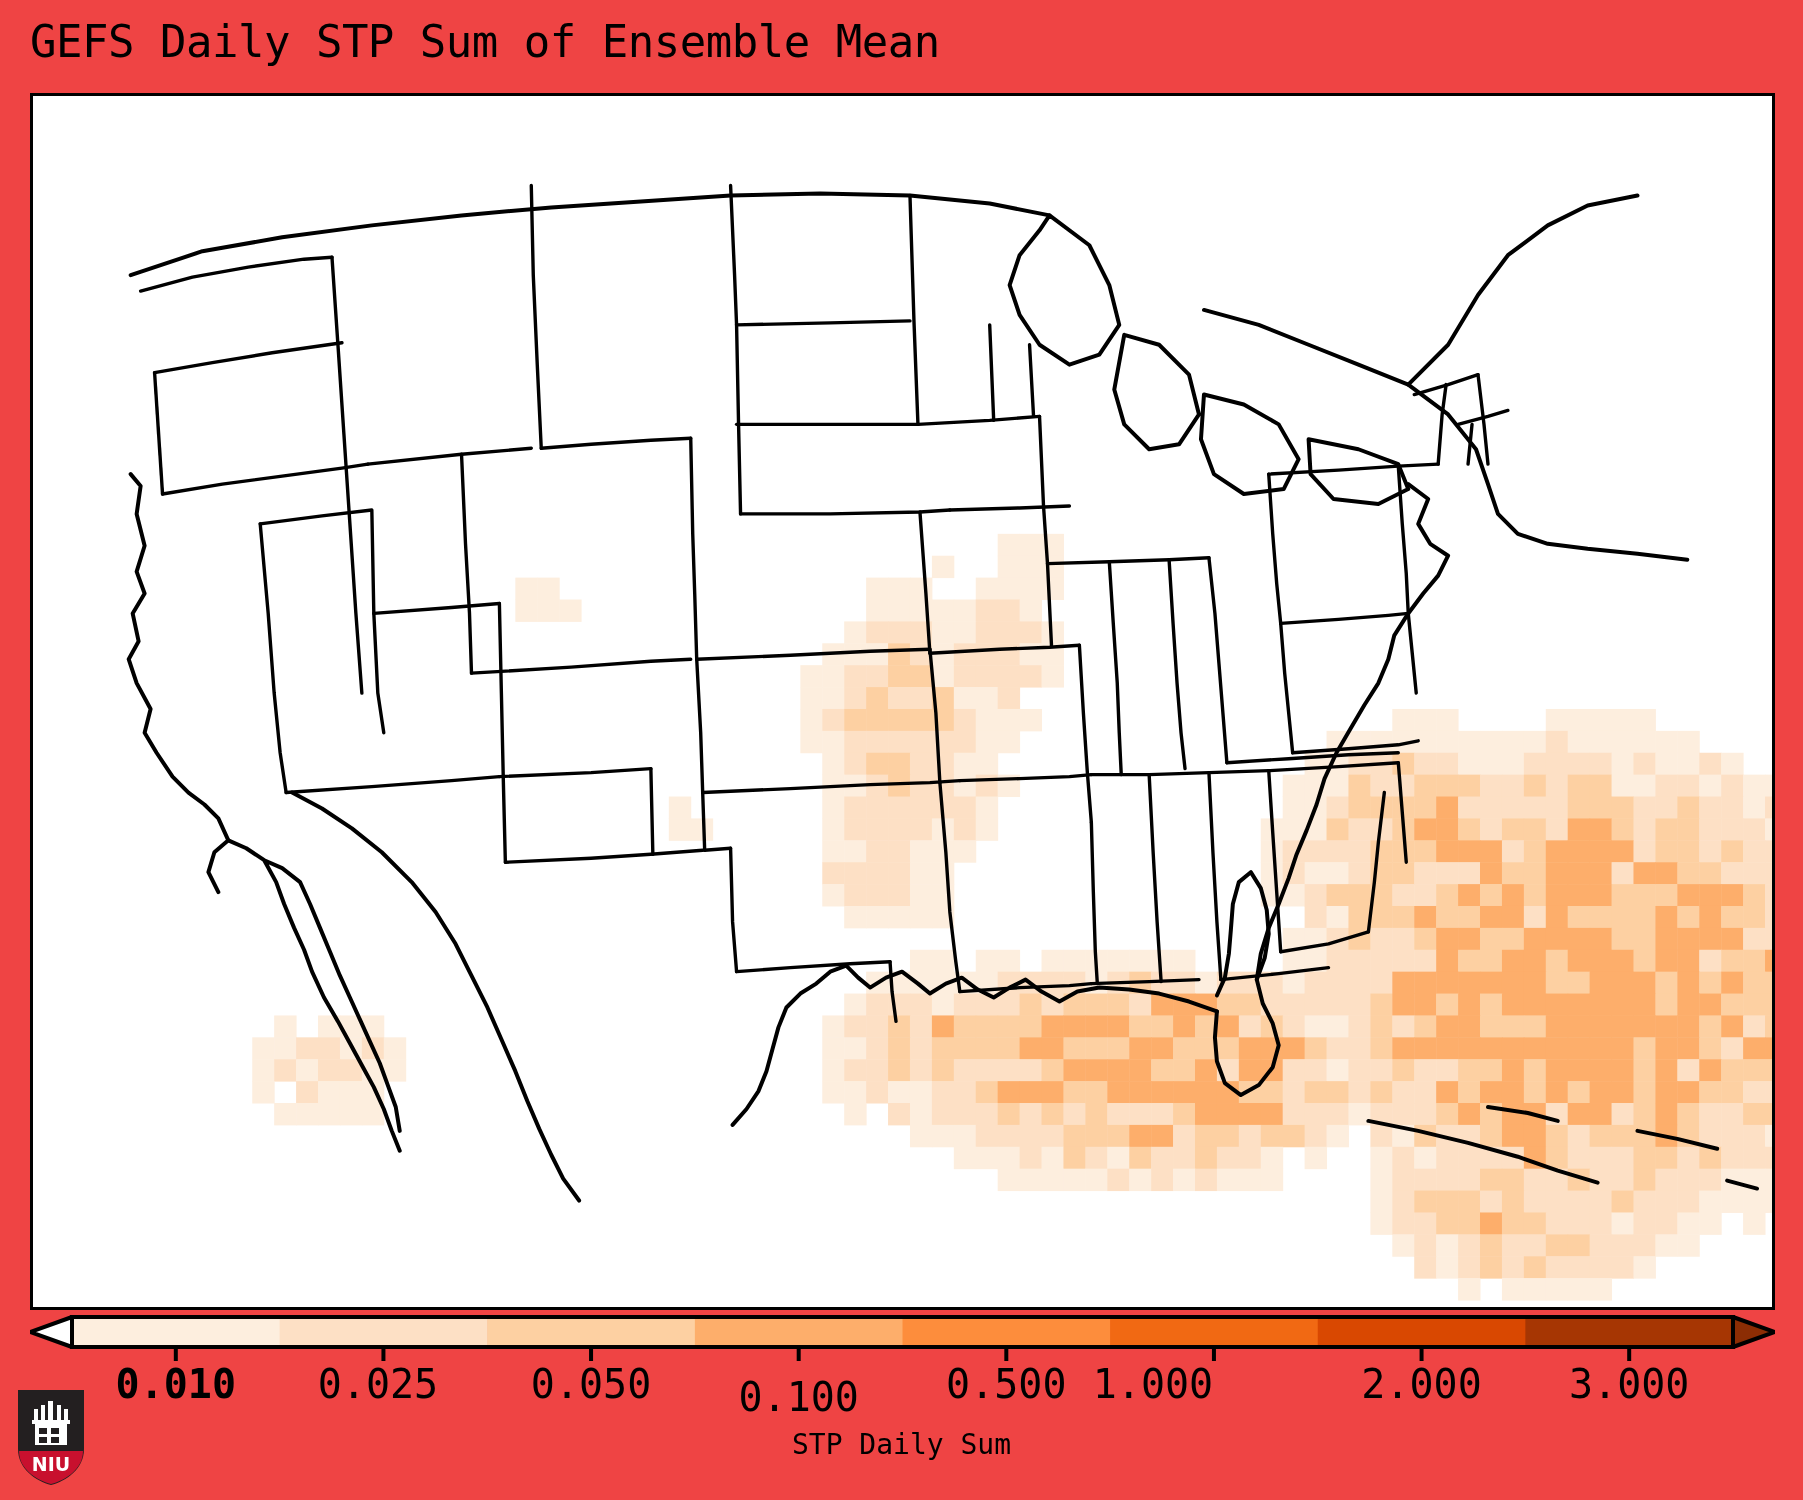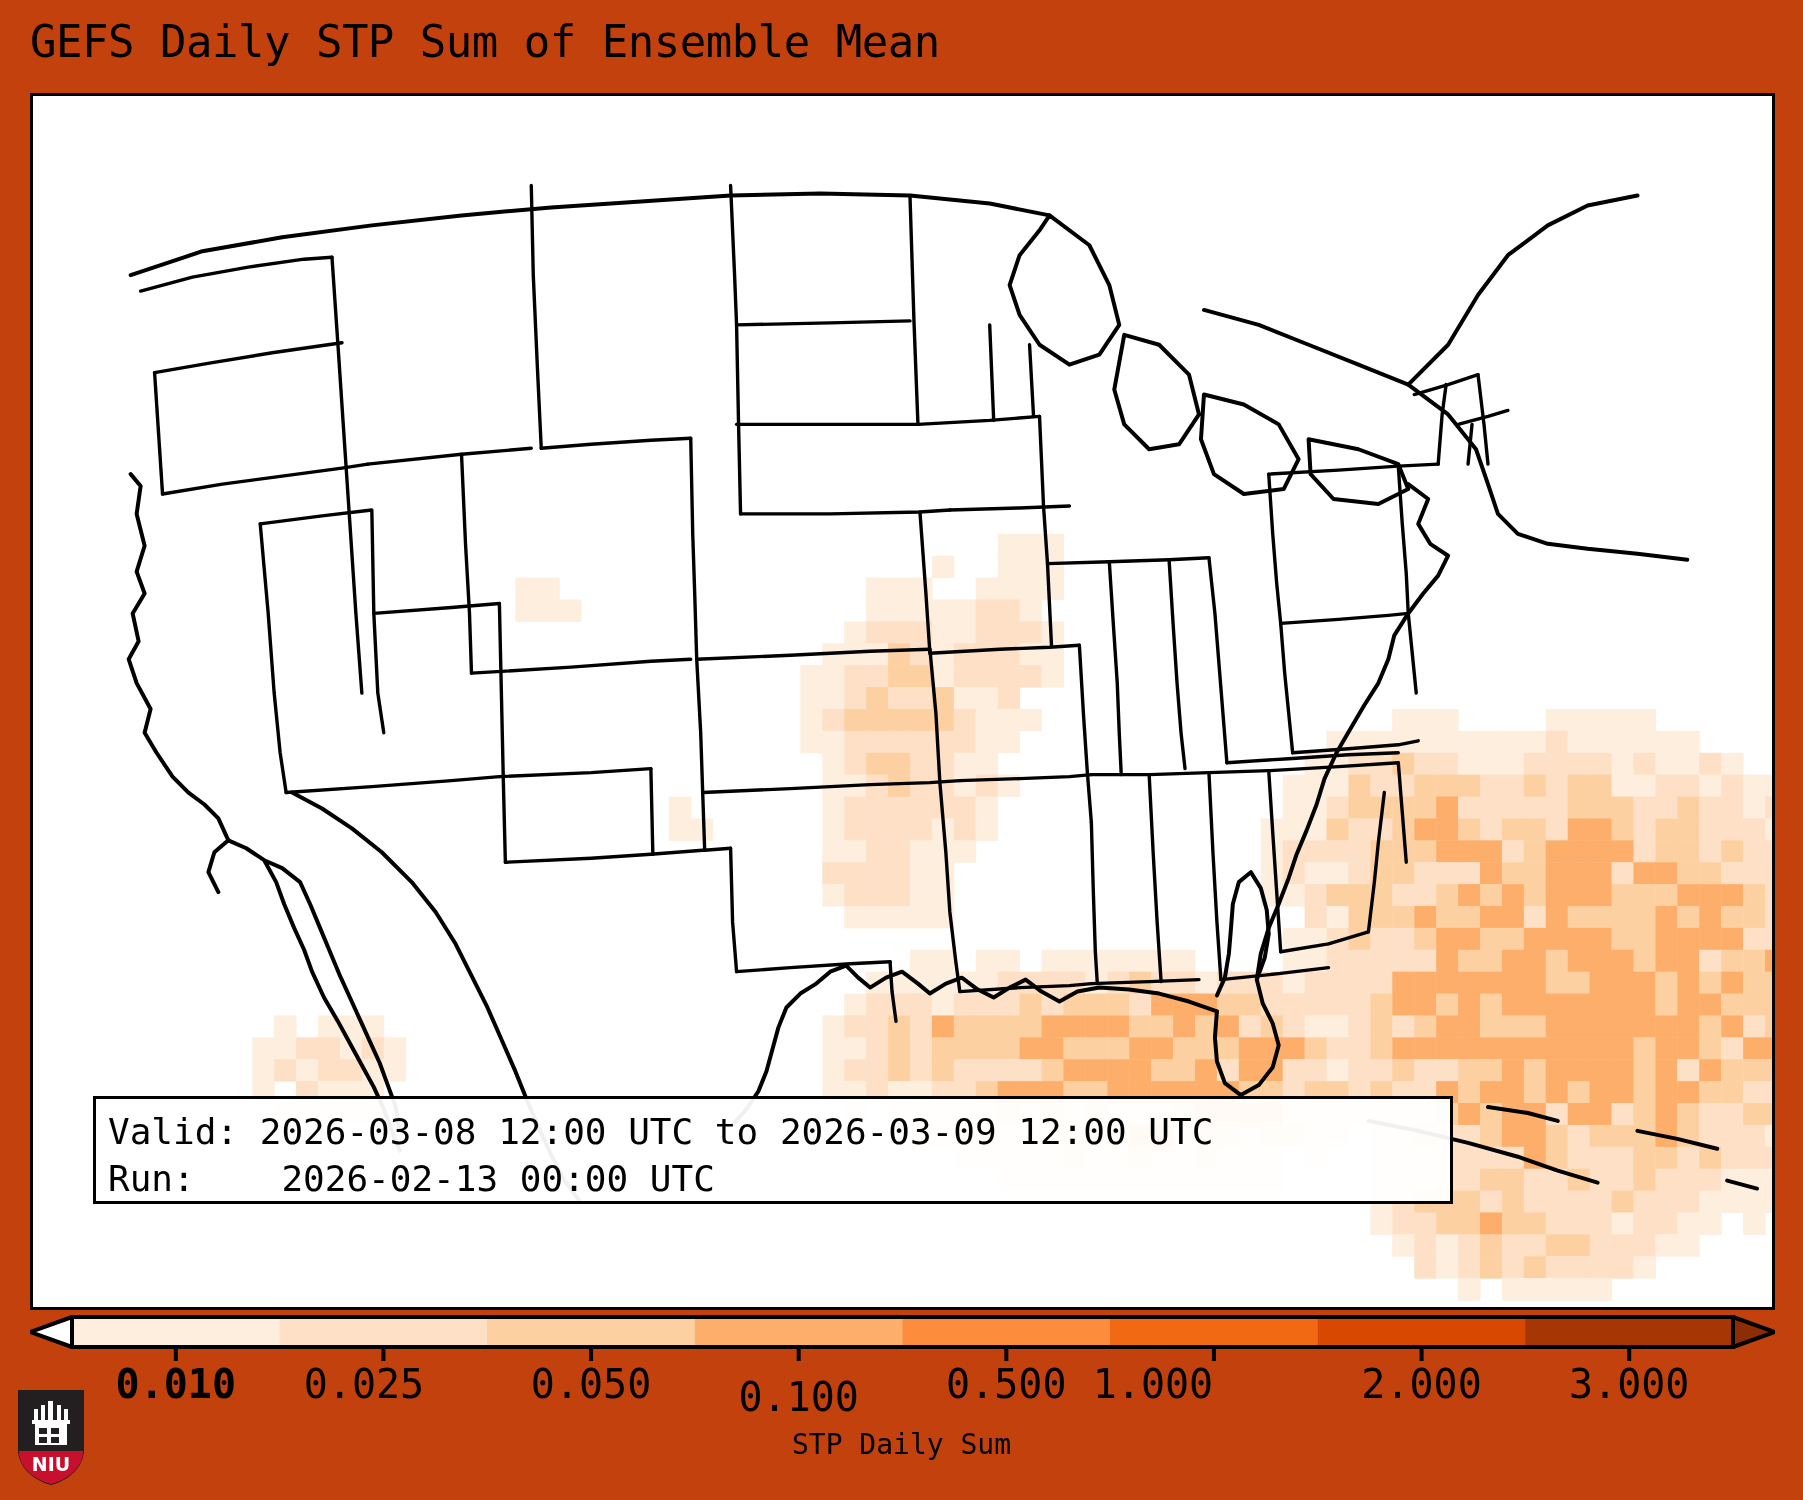--- a/index.html
+++ b/index.html
@@ -7,21 +7,21 @@
     padding: 0;
     background: #ffffff;
   }
   body {
     font-family: "DejaVu Sans Mono", "Liberation Mono", monospace;
   }
   #page {
     position: relative;
     width: 1803px;
     height: 1500px;
-    background: #c2410c;
+    background: #ef4444;
     overflow: hidden;
   }
 
   
   #chart-title {
     position: absolute;
     left: 30px;
     top: 16px;
     font-size: 44px;
     letter-spacing: -0.5px;
@@ -1189,24 +1189,20 @@
 
           <path d="M1386,300 L1420,290 L1450,280"></path>
           <path d="M1410,370 L1414,320 L1418,290"></path>
           <path d="M1430,330 L1460,322 L1480,316"></path>
           <path d="M1440,370 L1444,330"></path>
           <path d="M1450,280 L1456,330 L1460,370"></path>
         </g>
       </svg>
     </div>
 
-    <div id="info-box">
-      <div class="info-line">Valid: 2026-03-08 12:00 UTC to 2026-03-09 12:00 UTC</div>
-      <div class="info-line">Run:    2026-02-13 00:00 UTC</div>
-    </div>
   </div>
 
   <div id="colorbar-wrap">
     <svg id="cbar-svg" width="1745" height="50" viewBox="0 0 1745 50">
       <g id="cbar-segments">
           <rect x="42" y="4" width="208.225" height="30" fill="#fdeede"></rect>
           <rect x="249.625" y="4" width="208.225" height="30" fill="#fde0c5"></rect>
           <rect x="457.25" y="4" width="208.225" height="30" fill="#fdd0a2"></rect>
           <rect x="664.875" y="4" width="208.225" height="30" fill="#fdae6b"></rect>
           <rect x="872.5" y="4" width="208.225" height="30" fill="#fd8d3c"></rect>
@@ -1225,21 +1221,21 @@
           <line x1="561.0625" x2="561.0625" y1="34" y2="48"></line>
           <line x1="768.6875" x2="768.6875" y1="34" y2="48"></line>
           <line x1="976.3125" x2="976.3125" y1="34" y2="48"></line>
           <line x1="1183.9375" x2="1183.9375" y1="34" y2="48"></line>
           <line x1="1391.5625" x2="1391.5625" y1="34" y2="48"></line>
           <line x1="1599.1875" x2="1599.1875" y1="34" y2="48"></line>
         </g>
     </svg>
     <div id="cbar-ticklabels">
         <div class="cbar-ticklabel" style="left: 145.812px; font-weight: bold;">0.010</div>
-        <div class="cbar-ticklabel" style="left: 334px;">0.025</div>
+        <div class="cbar-ticklabel" style="left: 348px;">0.025</div>
         <div class="cbar-ticklabel" style="left: 561.062px; text-align: center;">0.050</div>
         <div class="cbar-ticklabel" style="left: 768.688px; margin-top: 13px;">0.100</div>
         <div class="cbar-ticklabel" style="left: 976.312px;">0.500</div>
         <div class="cbar-ticklabel" style="left: 1123px;">1.000</div>
         <div class="cbar-ticklabel" style="left: 1391.56px; text-align: right;">2.000</div>
         <div class="cbar-ticklabel" style="left: 1599.19px;">3.000</div>
       </div>
   </div>
 
   <div id="cbar-axis-label">STP Daily Sum</div>

